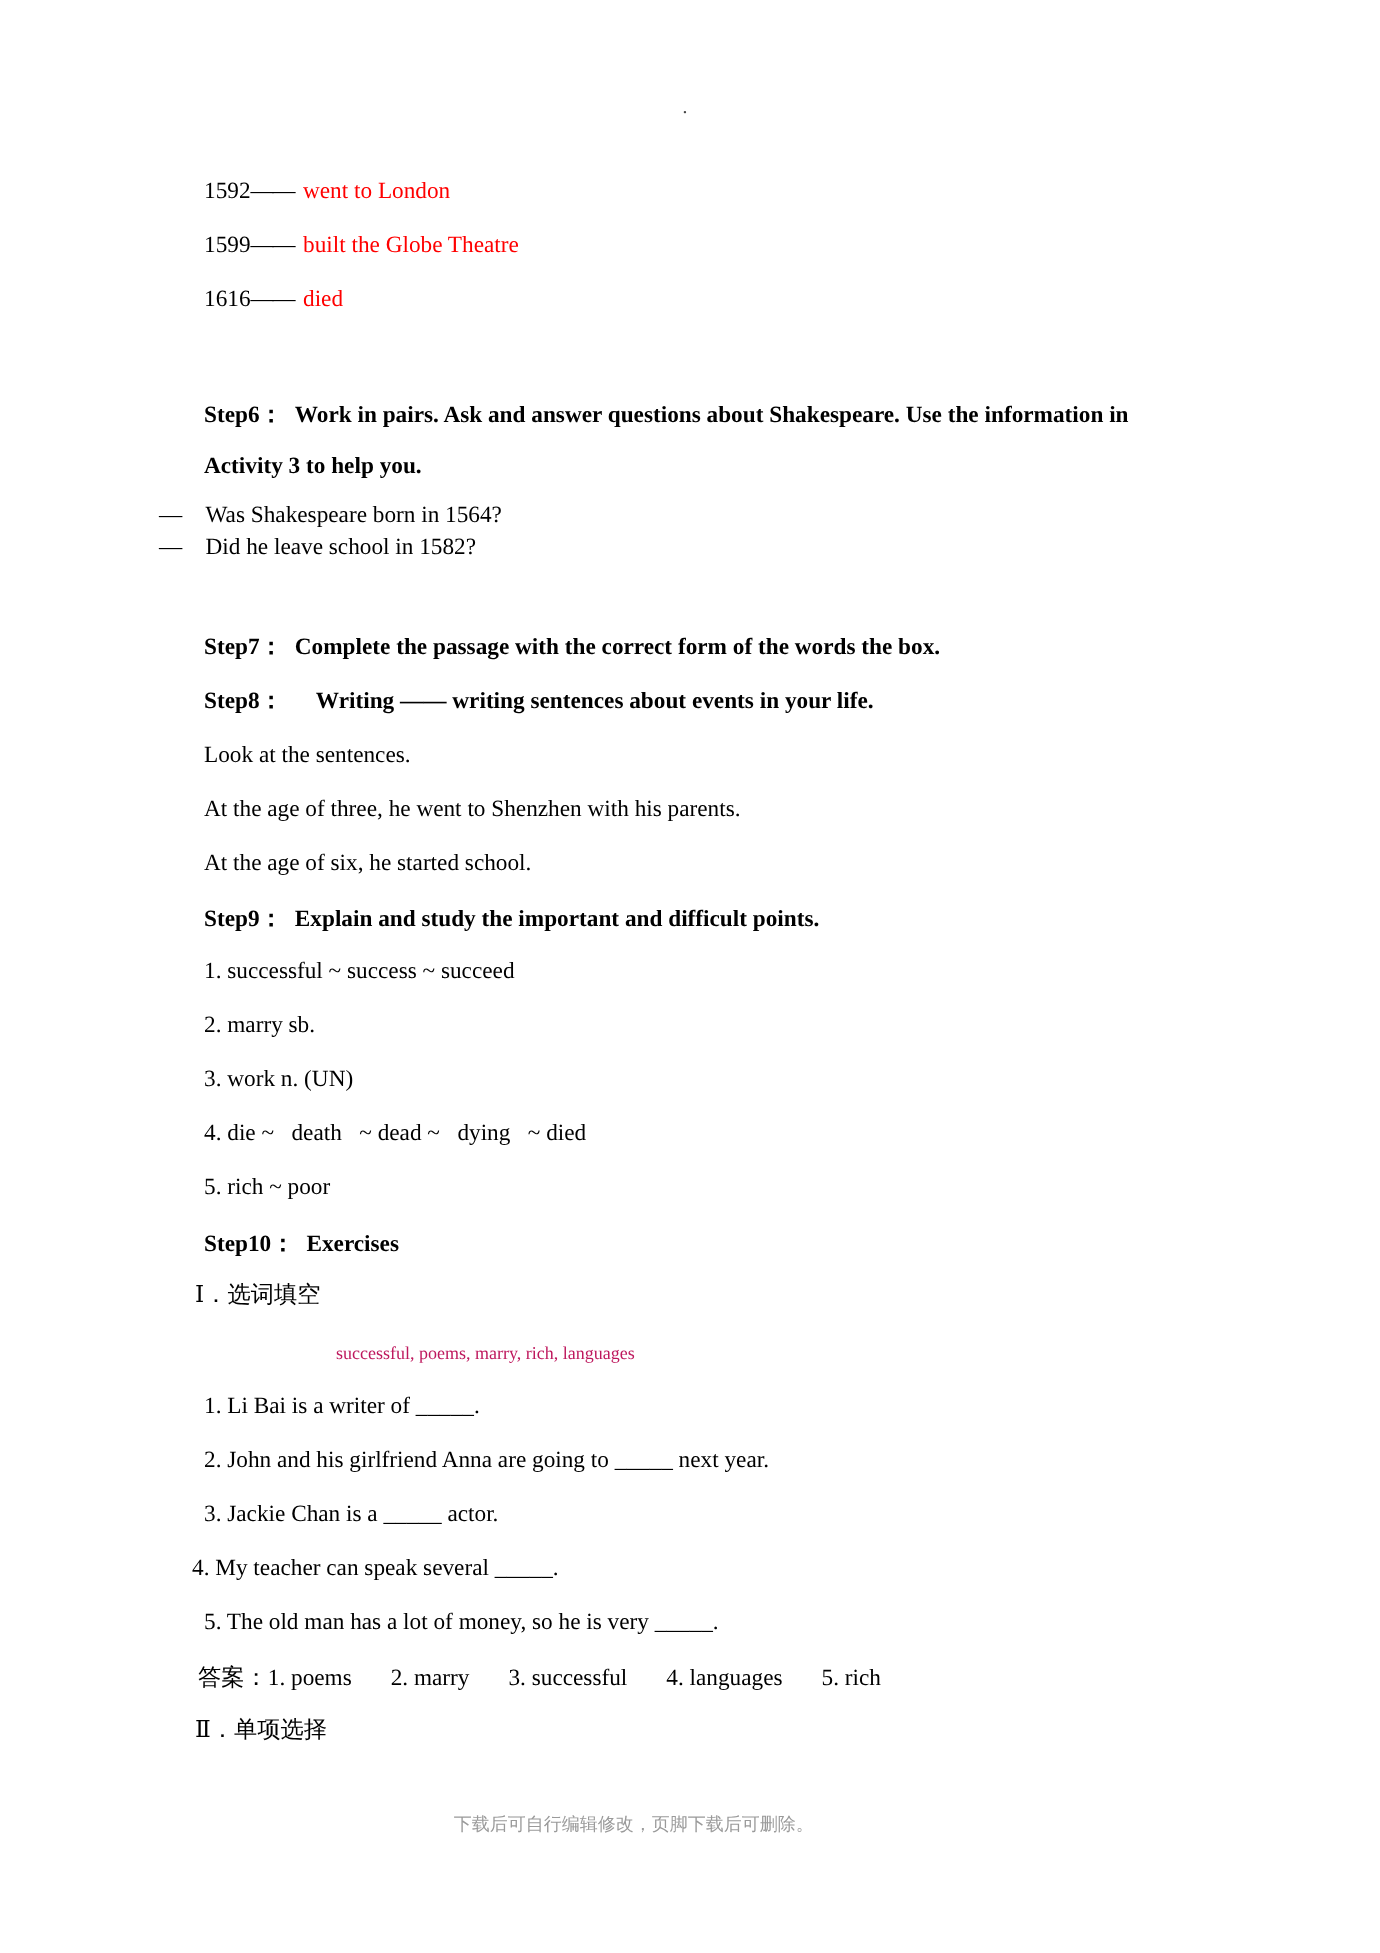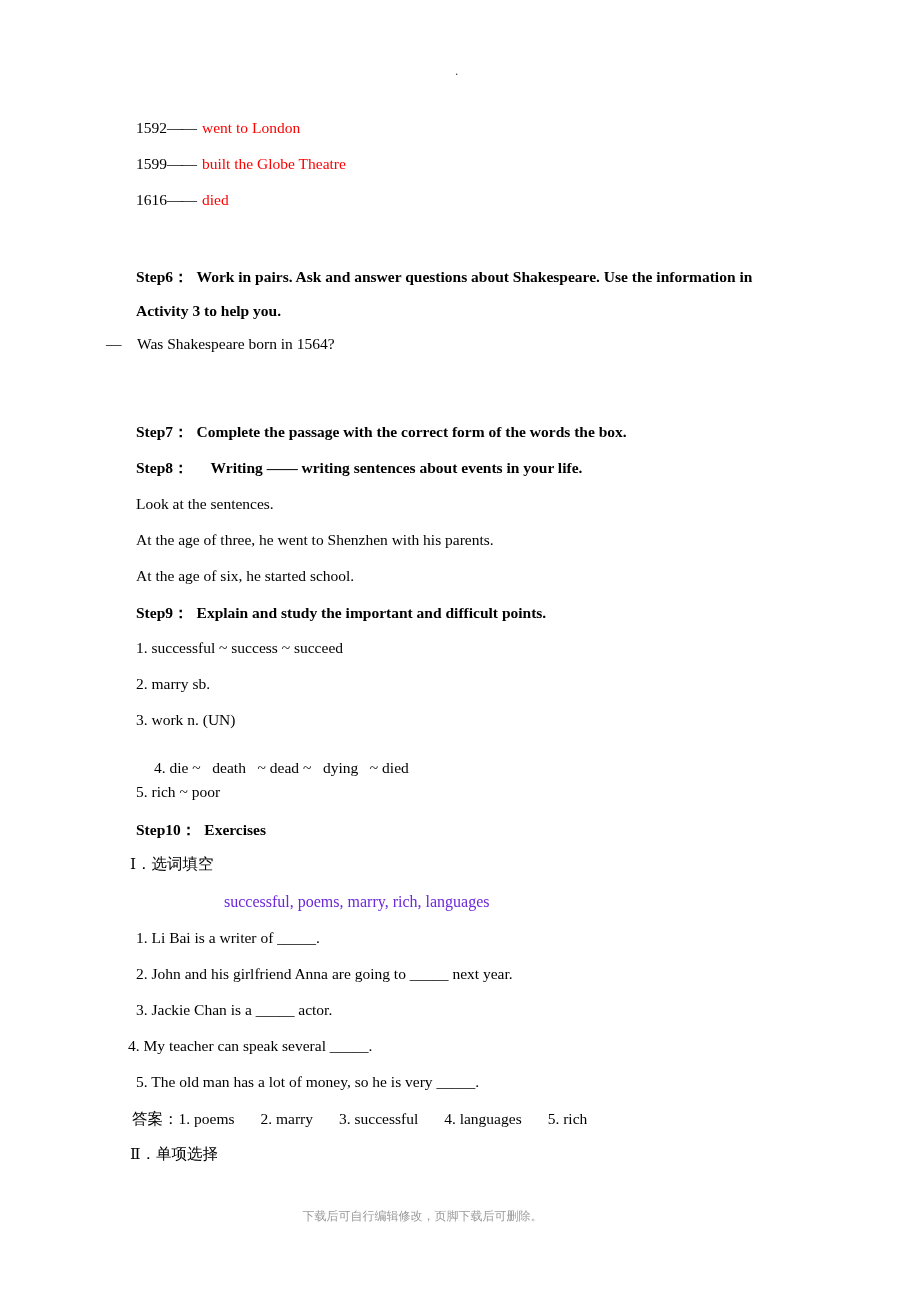--- a/index.html
+++ b/index.html
@@ -123,23 +123,23 @@
   .ans-sp {
     display: inline-block;
     width: 26px;
   }
 
   
   .wordbox {
     position: absolute;
     left: 224px;
     top: 892px;
-    font-size: 16px;
+    font-size: 12px;
     line-height: 20px;
-    color: #6d28d9;
+    color: #be185d;
     white-space: nowrap;
   }
 
   
   .footer {
     position: absolute;
     left: 0;
     top: 1208px;
     width: 845px;
     text-align: center;
@@ -172,20 +172,23 @@
       <span>Step6：</span><span class="gap"></span><span>Work in pairs. Ask and answer questions about Shakespeare. Use the information in</span>
     </div>
     <div class="step" style="left:136px; top:300px;">
       <span>Activity 3 to help you.</span>
     </div>
 
     <div class="dialogue">
       <div class="dia-row">
         <span class="dia-mark">—</span><span class="dia-text">Was Shakespeare born in 1564?</span>
       </div>
+      <div class="dia-row">
+        <span class="dia-mark">—</span><span class="dia-text">Did he leave school in 1582?</span>
+      </div>
     </div>
 
     <div class="step" style="left:136px; top:421px;">
       <span>Step7：</span><span class="gap"></span><span>Complete the passage with the correct form of the words the box.</span>
     </div>
 
     <div class="step" style="left:136px; top:457px;">
       <span>Step8：</span><span class="gap-wide"></span><span>Writing —— writing sentences about events in your life.</span>
     </div>
 
@@ -193,21 +196,21 @@
     <div class="para" style="left:136px; top:530px;">At the age of three, he went to Shenzhen with his parents.</div>
     <div class="para" style="left:136px; top:566px;">At the age of six, he started school.</div>
 
     <div class="step" style="left:136px; top:602px;">
       <span>Step9：</span><span class="gap"></span><span>Explain and study the important and difficult points.</span>
     </div>
 
     <div class="para" style="left:136px; top:638px;">1. successful ~ success ~ succeed</div>
     <div class="para" style="left:136px; top:674px;">2. marry sb.</div>
     <div class="para" style="left:136px; top:710px;">3. work n. (UN)</div>
-    <div class="para" style="left:154px; top:746px; white-space:pre;margin-top:12px;">4. die ~   death   ~ dead ~   dying   ~ died</div>
+    <div class="para" style="left:136px; top:746px; white-space:pre;">4. die ~   death   ~ dead ~   dying   ~ died</div>
     <div class="para" style="left:136px; top:782px;">5. rich ~ poor</div>
 
     <div class="step" style="left:136px; top:819px;">
       <span>Step10：</span><span class="gap"></span><span>Exercises</span>
     </div>
 
     <div class="cn" style="left:130px; top:853px;">Ⅰ．选词填空</div>
 
     <div class="wordbox">successful, poems, marry, rich, languages</div>
 

